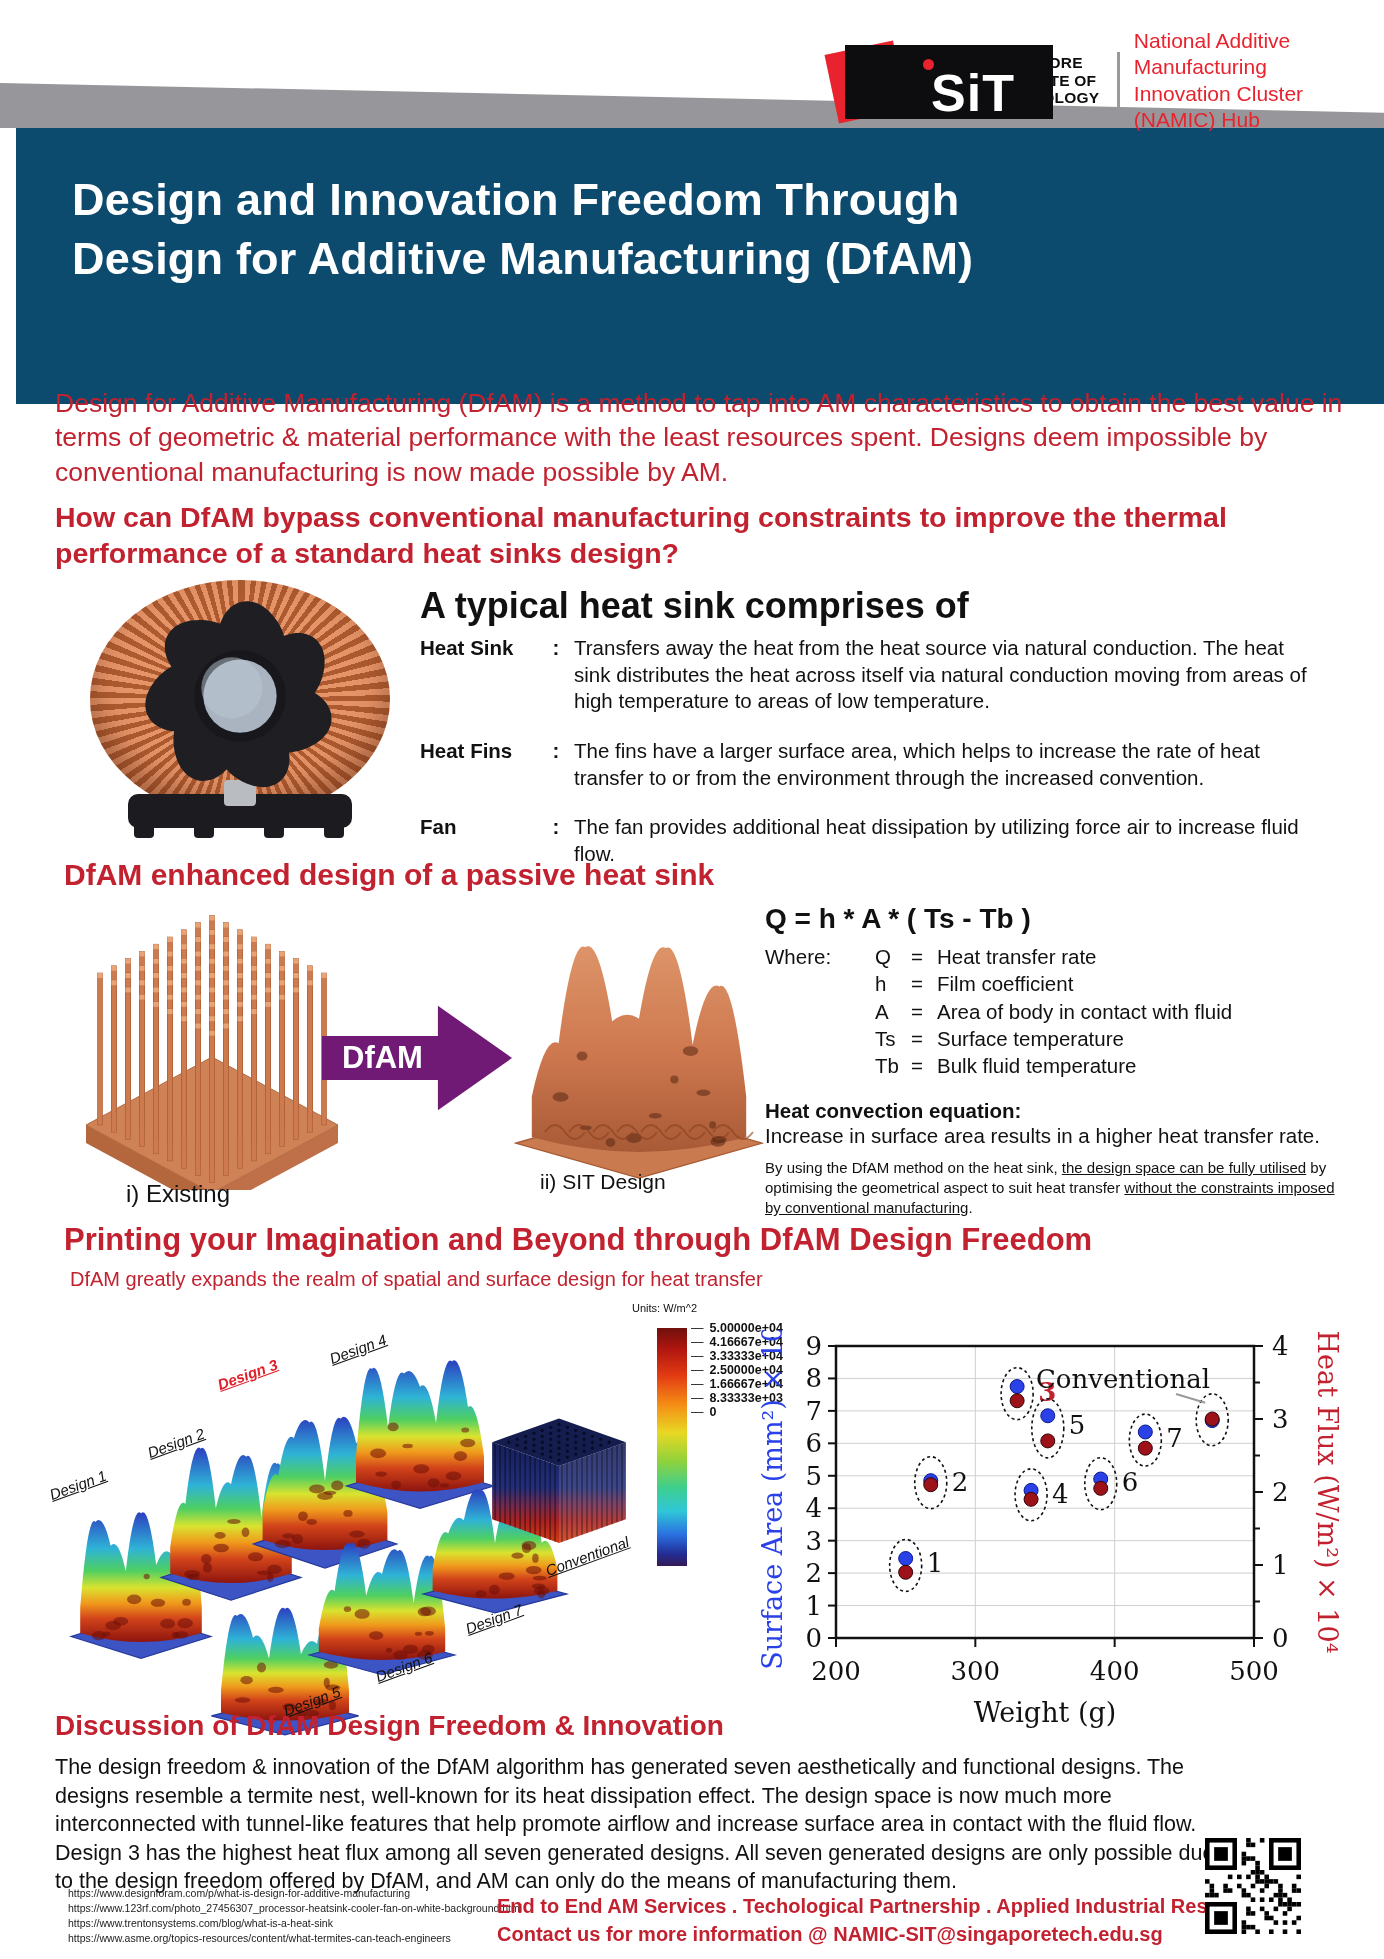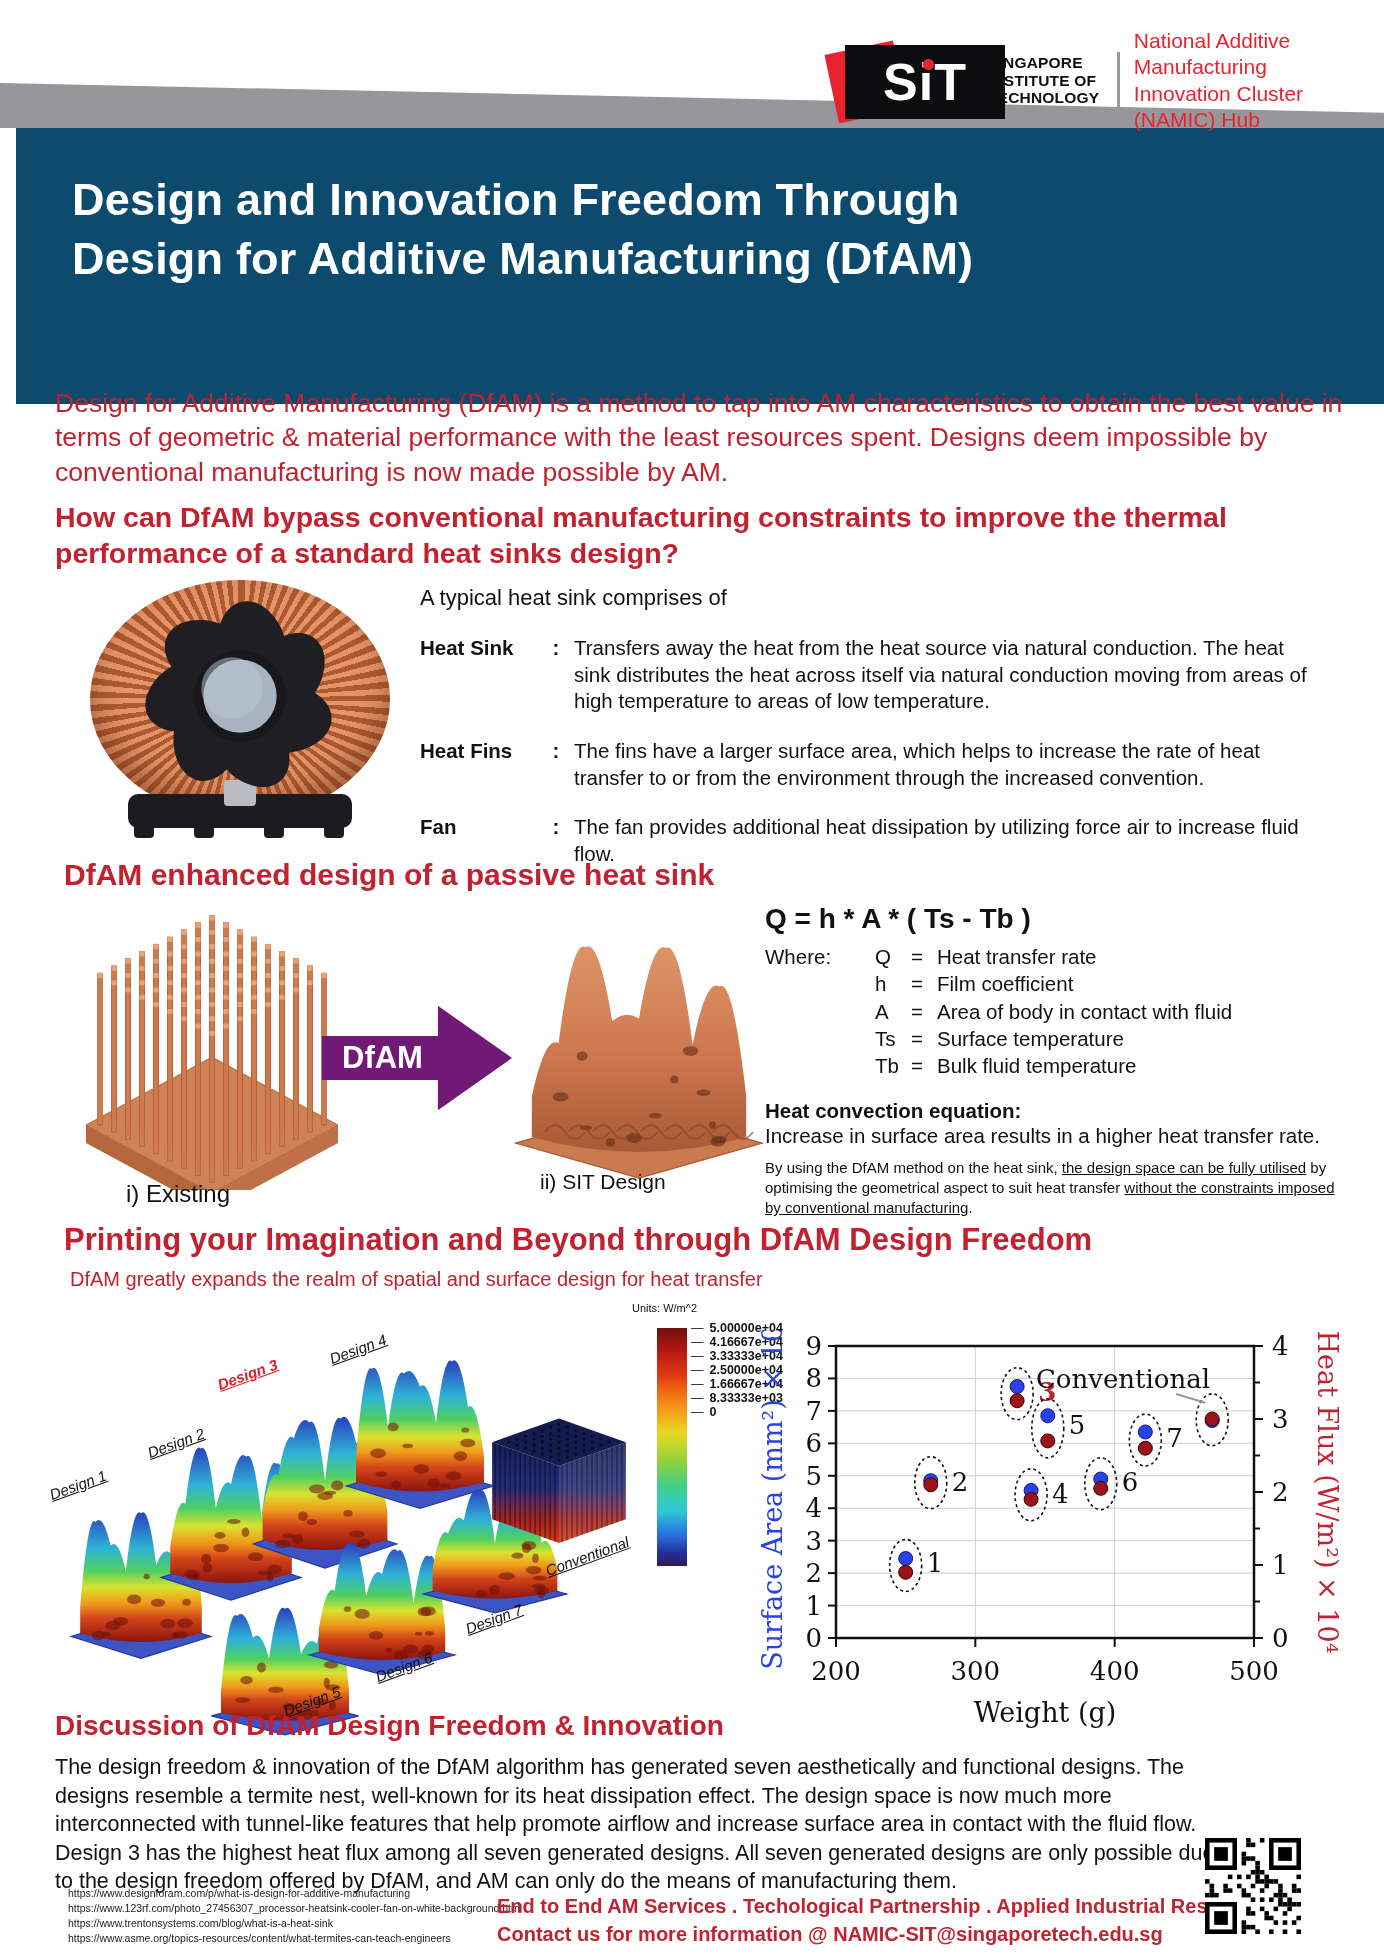--- a/index.html
+++ b/index.html
@@ -4,21 +4,21 @@
 <style>
   html,body{margin:0;padding:0;background:#ffffff;}
   body{font-family:"Liberation Sans","DejaVu Sans",sans-serif;color:#111;}
   .poster{position:relative;width:1384px;height:1959px;overflow:hidden;background:#fff;}
 
   
   .header{position:absolute;left:0;top:0;width:100%;height:128px;z-index:5;}
   .logo-group{position:absolute;left:845px;top:28px;display:flex;align-items:center;}
   .logo-mark{position:relative;width:160px;height:80px;}
   .red-tilt{position:absolute;left:-14px;top:6px;width:70px;height:70px;background:#e8232e;transform:rotate(-12deg);}
-  .black-box{position:absolute;left:0;top:4px;width:160px;height:74px;background:#0d0d0f;display:flex;align-items:center;justify-content:center;}
+  .black-box{position:absolute;left:0;top:4px;width:160px;height:74px;background:#0d0d0f;display:flex;align-items:flex-end;justify-content:center;padding-left:48px;}
   .sit-text{color:#fff;font-weight:bold;font-size:52px;letter-spacing:1px;line-height:1;}
   .i-dot{position:absolute;left:78px;top:14px;width:11px;height:11px;border-radius:50%;background:#e8232e;}
   .sit-name{margin-left:10px;font-weight:bold;font-size:15.5px;line-height:1.12;color:#0d0d0f;letter-spacing:.2px;}
   .logo-divider{width:3px;height:58px;background:#9a9a9e;margin:0 14px 0 18px;}
   .namic-text{color:#e8232e;font-size:21px;line-height:1.25;}
 
   
   .gray-band{position:absolute;left:0;top:80px;width:100%;height:48px;background:#97979b;clip-path:polygon(0 6%,100% 68%,100% 100%,0 100%);}
   .banner{position:absolute;left:16px;top:128px;width:100%;height:276px;background:#0c4a6e;}
   .banner h1{margin:0;padding:42px 0 0 56px;color:#fff;font-size:45px;line-height:1.32;font-weight:bold;letter-spacing:.2px;}
@@ -31,21 +31,21 @@
   .hs-photo{position:absolute;left:68px;top:572px;width:345px;height:272px;}
   .copper-ring{position:absolute;left:22px;top:8px;width:300px;height:238px;border-radius:50%;
      background:repeating-conic-gradient(#ad5a30 0deg 2.6deg,#e59468 2.6deg 5.2deg);
      box-shadow:inset 0 -18px 30px rgba(90,40,15,.45);}
   .fan-svg{position:absolute;left:60px;top:10px;width:224px;height:224px;}
   .hs-base{position:absolute;left:60px;top:222px;width:224px;height:34px;background:#1c1c20;border-radius:10px;}
   .hs-foot{position:absolute;bottom:-10px;width:20px;height:16px;background:#1c1c20;border-radius:4px;}
   .hs-clip{position:absolute;left:96px;top:-14px;width:32px;height:26px;background:#b9bcc0;border-radius:4px;}
 
   .typical{position:absolute;left:420px;top:585px;width:905px;}
-  .typical h2{margin:0 0 24px 0;font-size:22px;font-weight:normal;color:#111;}
+  .typical h2{margin:0 0 8px 0;font-size:36px;font-weight:bold;color:#111;}
   .trow{display:grid;grid-template-columns:118px 36px 1fr;font-size:20.5px;line-height:1.3;margin-bottom:23px;}
   .trow .term{font-weight:bold;}
   .trow .colon{font-weight:bold;text-align:center;}
 
   
   .enhanced-h{position:absolute;left:64px;top:858px;color:#c2212f;font-size:30px;font-weight:bold;}
   .pin-svg{position:absolute;left:52px;top:900px;width:325px;height:290px;}
   .dfam-arrow{position:absolute;left:322px;top:1000px;width:190px;height:116px;background:#701a75;
      clip-path:polygon(0 31%,61% 31%,61% 5%,100% 50%,61% 95%,61% 69%,0 69%);}
   .dfam-arrow span{position:absolute;left:20px;top:50%;transform:translateY(-50%);color:#fff;font-weight:bold;font-size:31px;}

